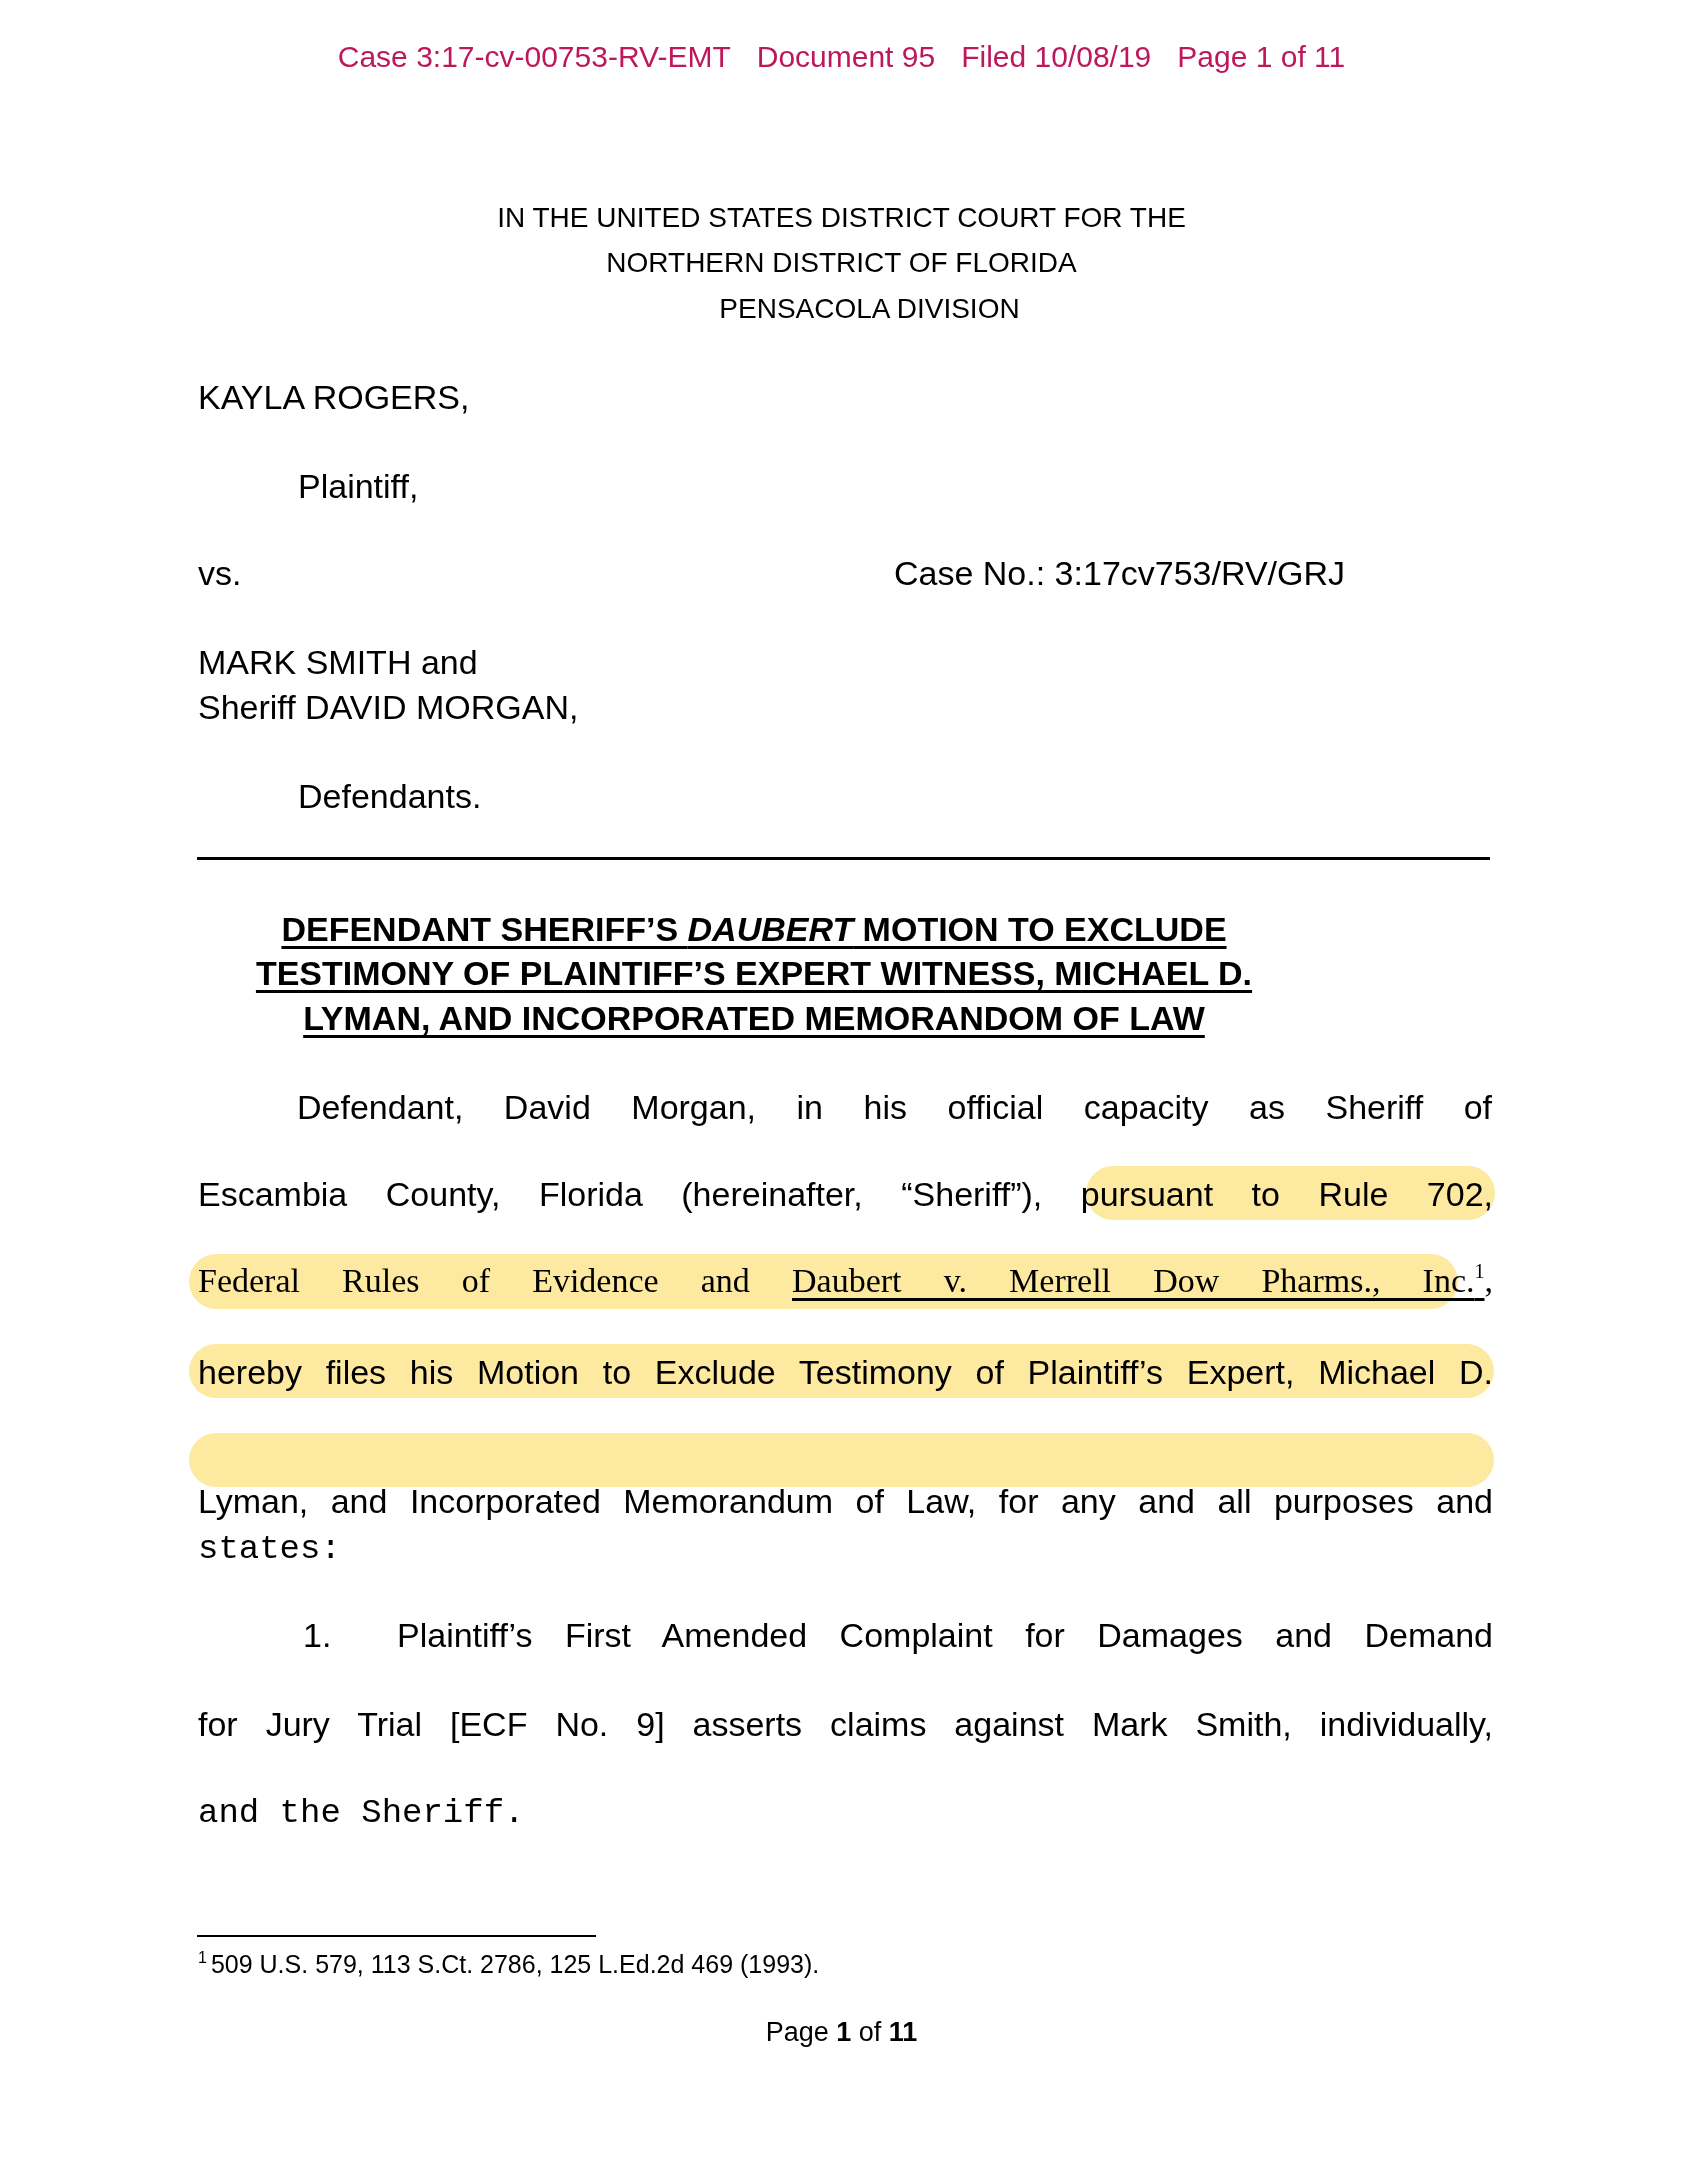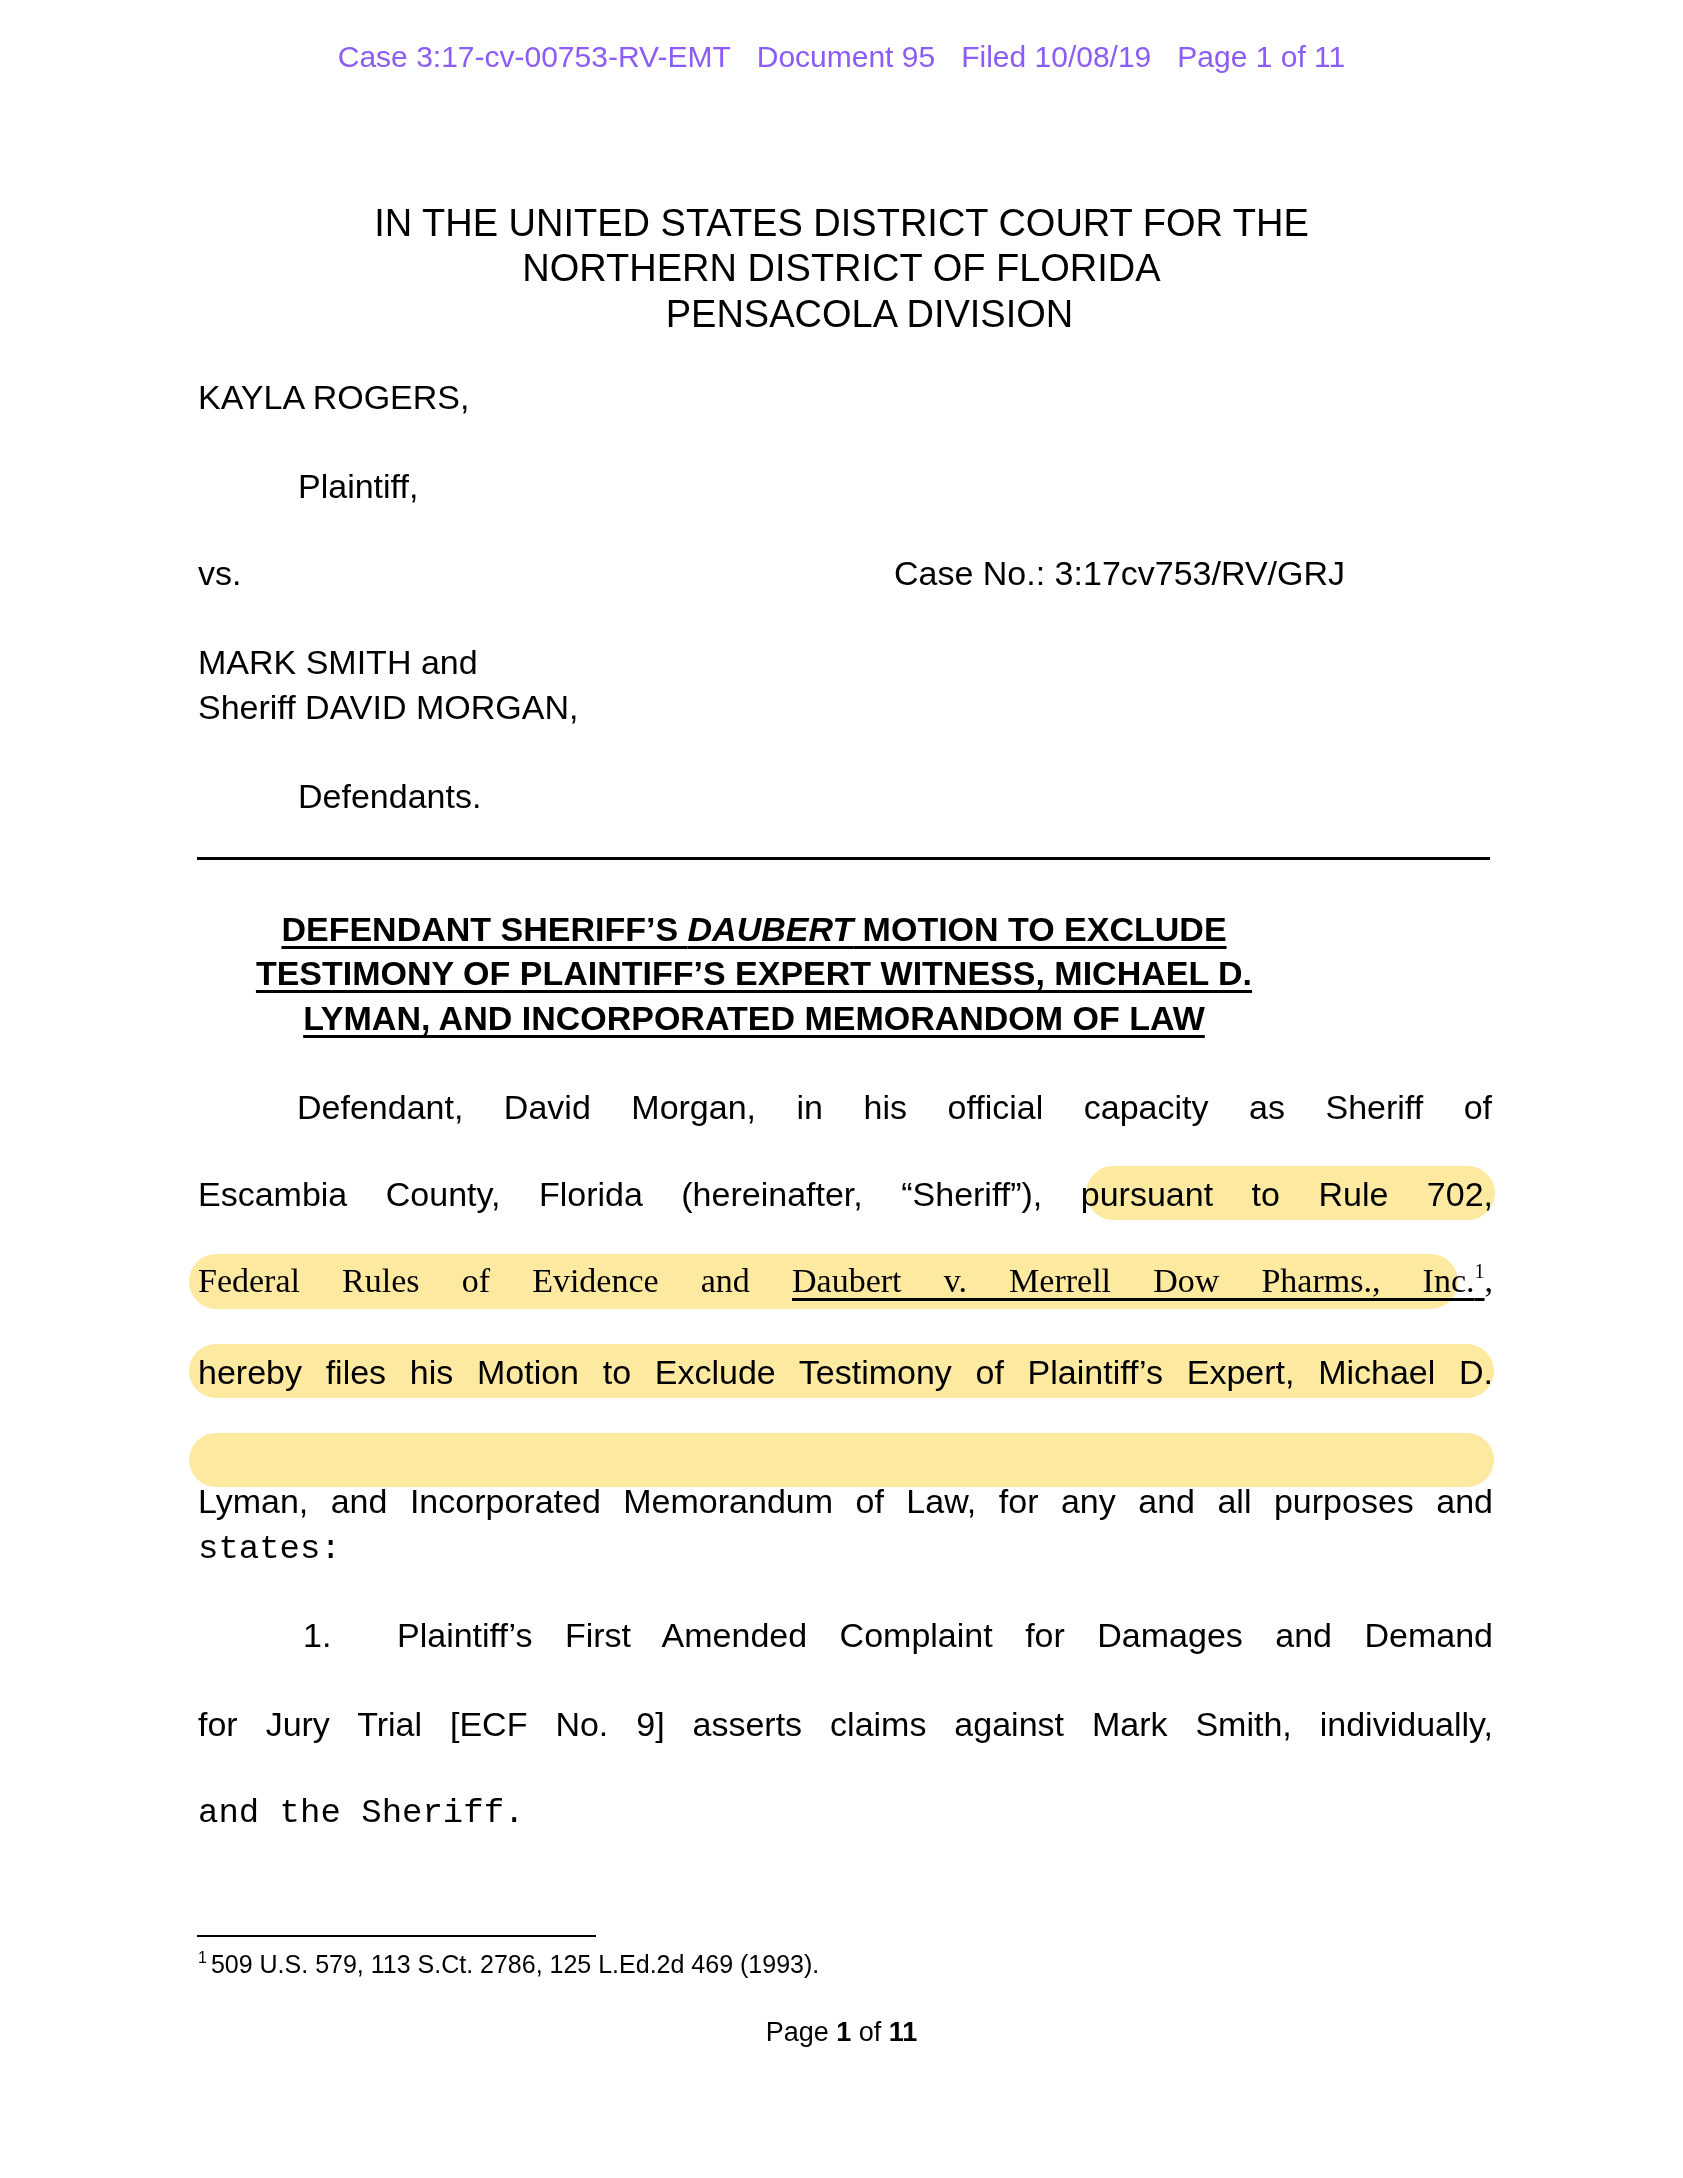--- a/index.html
+++ b/index.html
@@ -1,21 +1,21 @@
 <!DOCTYPE html>
 <html><head>
 <meta charset="utf-8">
 <style>
   html, body { margin: 0; padding: 0; background: #ffffff; }
   body { width: 1683px; height: 2178px; position: relative; overflow: hidden;
          font-family: "Liberation Sans", "DejaVu Sans", sans-serif; color: #000; }
   .abs { position: absolute; white-space: nowrap; line-height: 1; }
-  .ecf-header { left: 0; width: 1683px; text-align: center; top: 42px; font-size: 30px; color: #8b5cf6; }
+  .ecf-header { left: 0; width: 1683px; text-align: center; top: 42px; font-size: 30px; color: #be185d; }
   .ecf-header span { margin: 0 13px; }
-  .court { left: 0; width: 1683px; text-align: center; font-size: 38px; }
+  .court { left: 0; width: 1683px; text-align: center; font-size: 28px; }
   .cap { font-size: 34px; }
   .rule { position: absolute; background: #000; }
   .title { left: 0; width: 1508px; text-align: center; font-size: 34px; font-weight: bold; }
   .title span.t { text-decoration: underline; text-decoration-thickness: 3px; text-underline-offset: 5px; }
   .title i { font-style: italic; }
   .body-line { left: 198px; width: 1295px; font-size: 34px; text-align: justify; text-align-last: justify; white-space: normal; height: 40px; overflow: visible; }
   .body-line.last { text-align-last: left; font-family: Liberation Mono, monospace; }
   .body-line.indent { left: 297px; width: 1195px; }
   .hl-full { position: absolute; background: #fde9a0; border-radius: 28px; }
   .ul { text-decoration: underline; text-decoration-thickness: 3px; text-underline-offset: 6px; }

